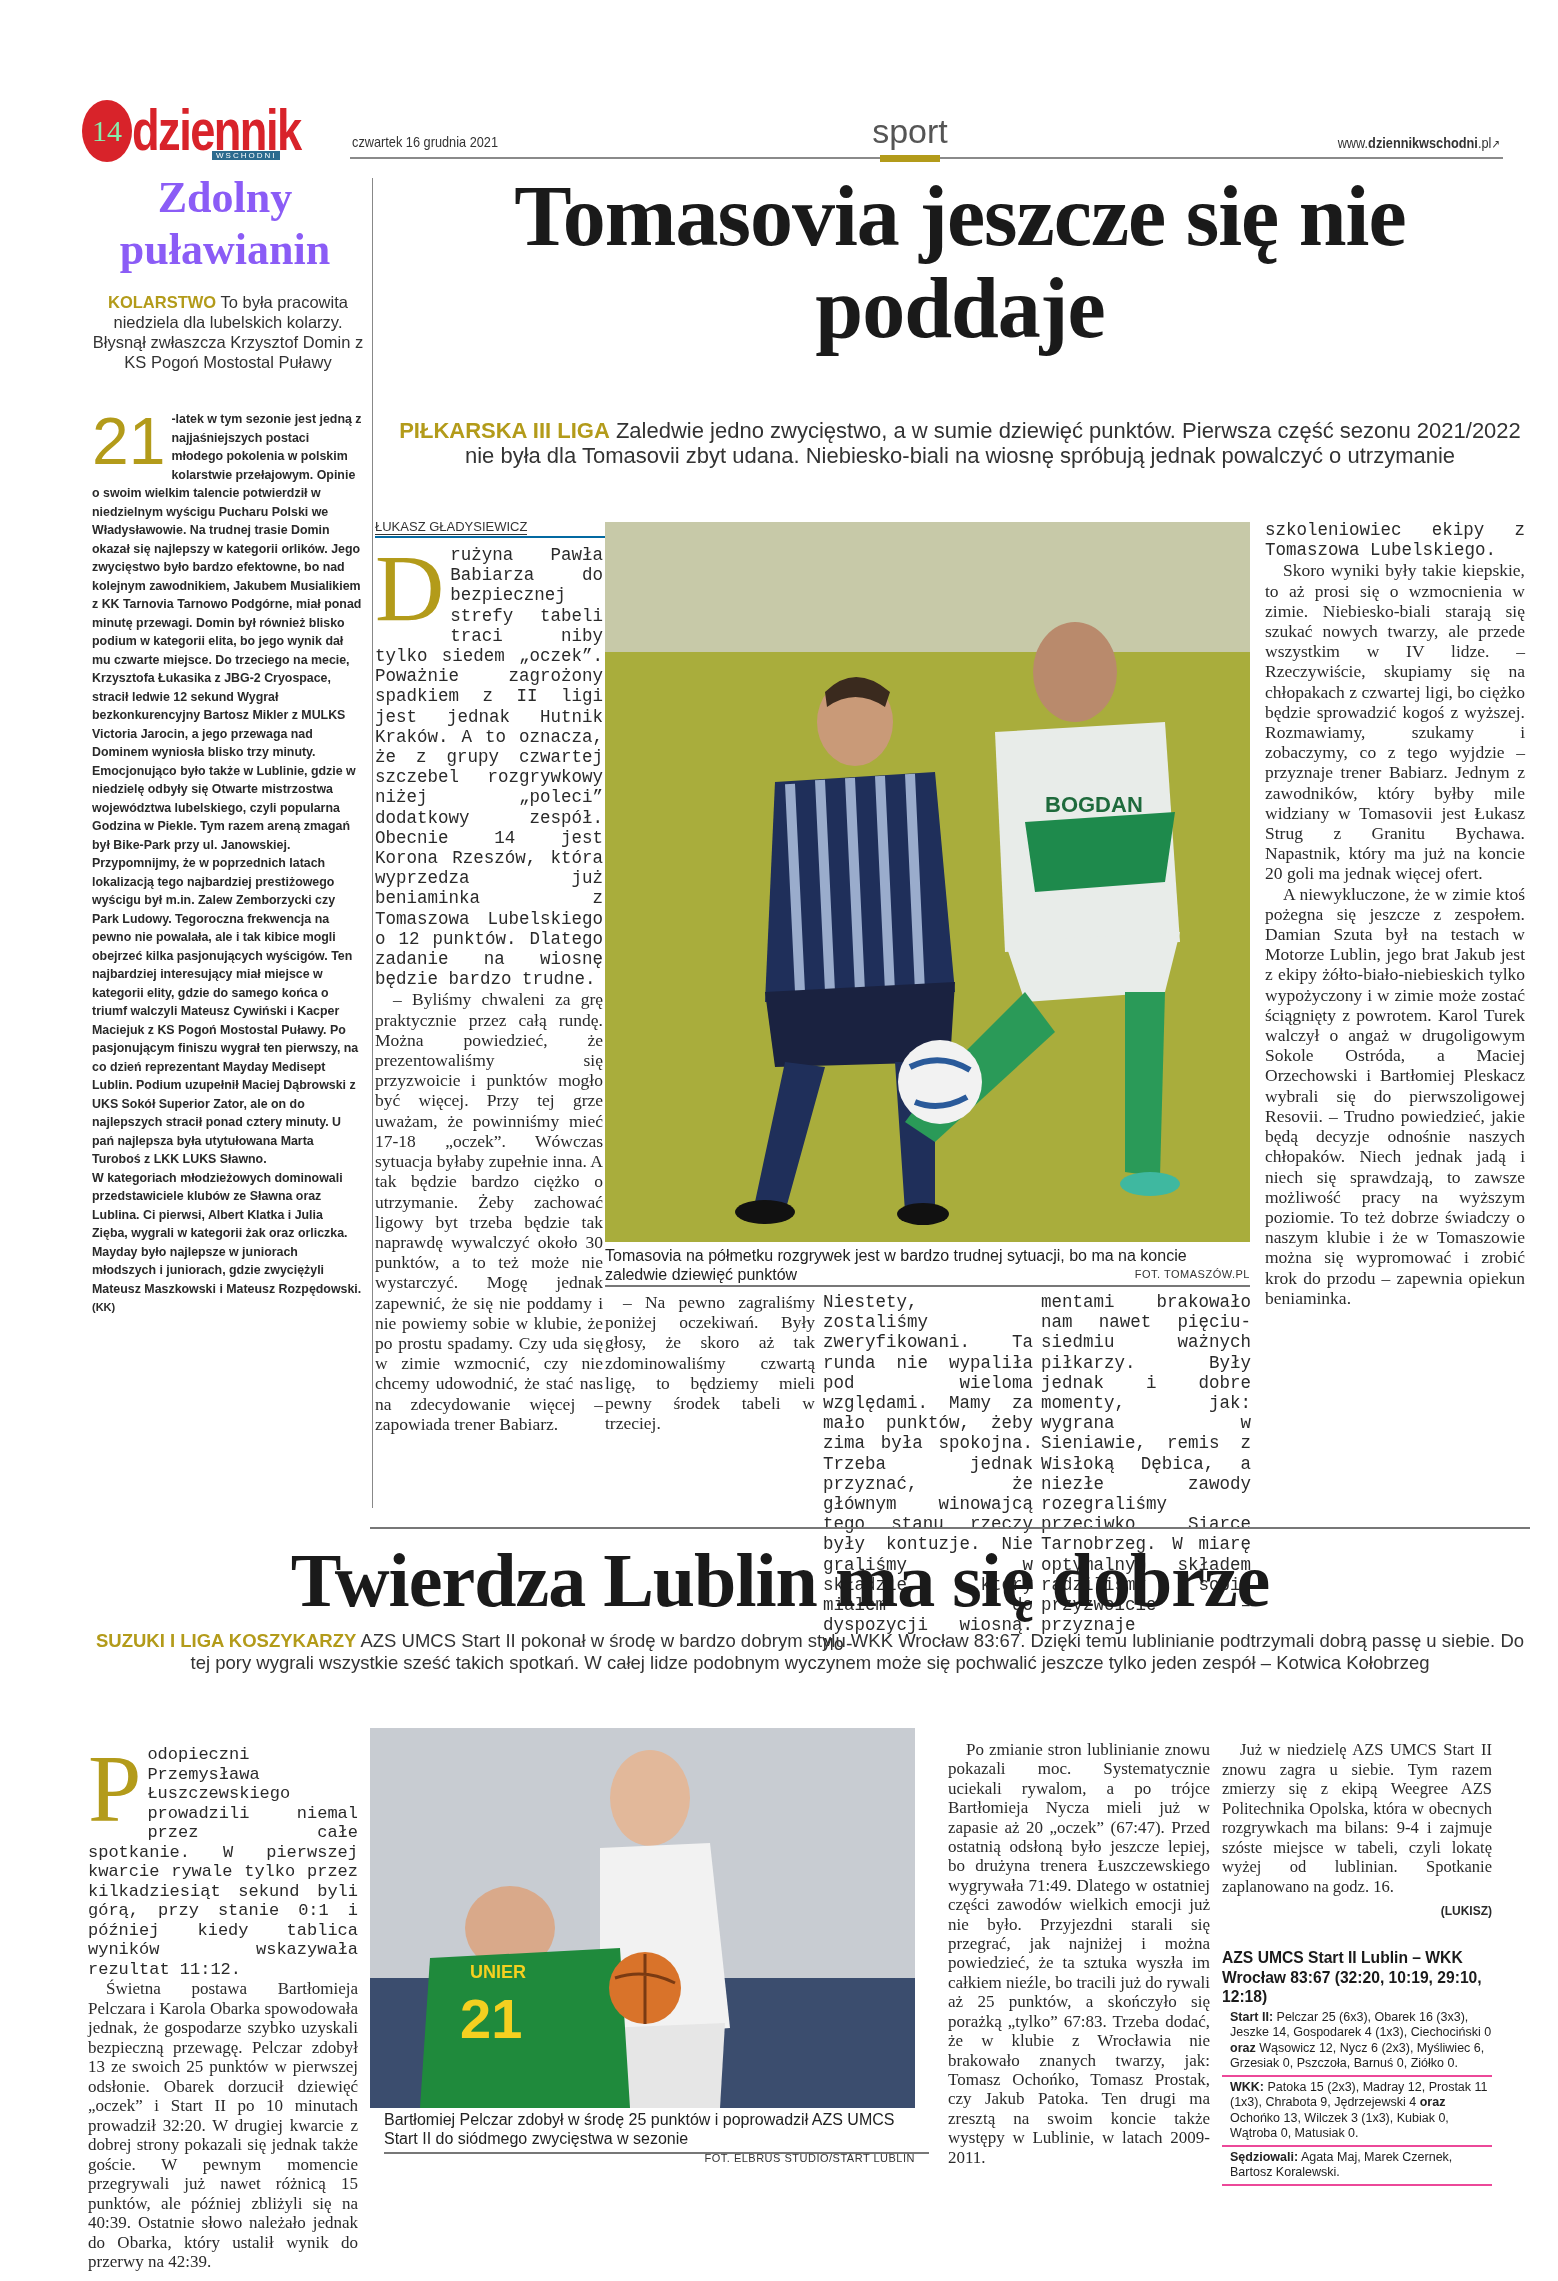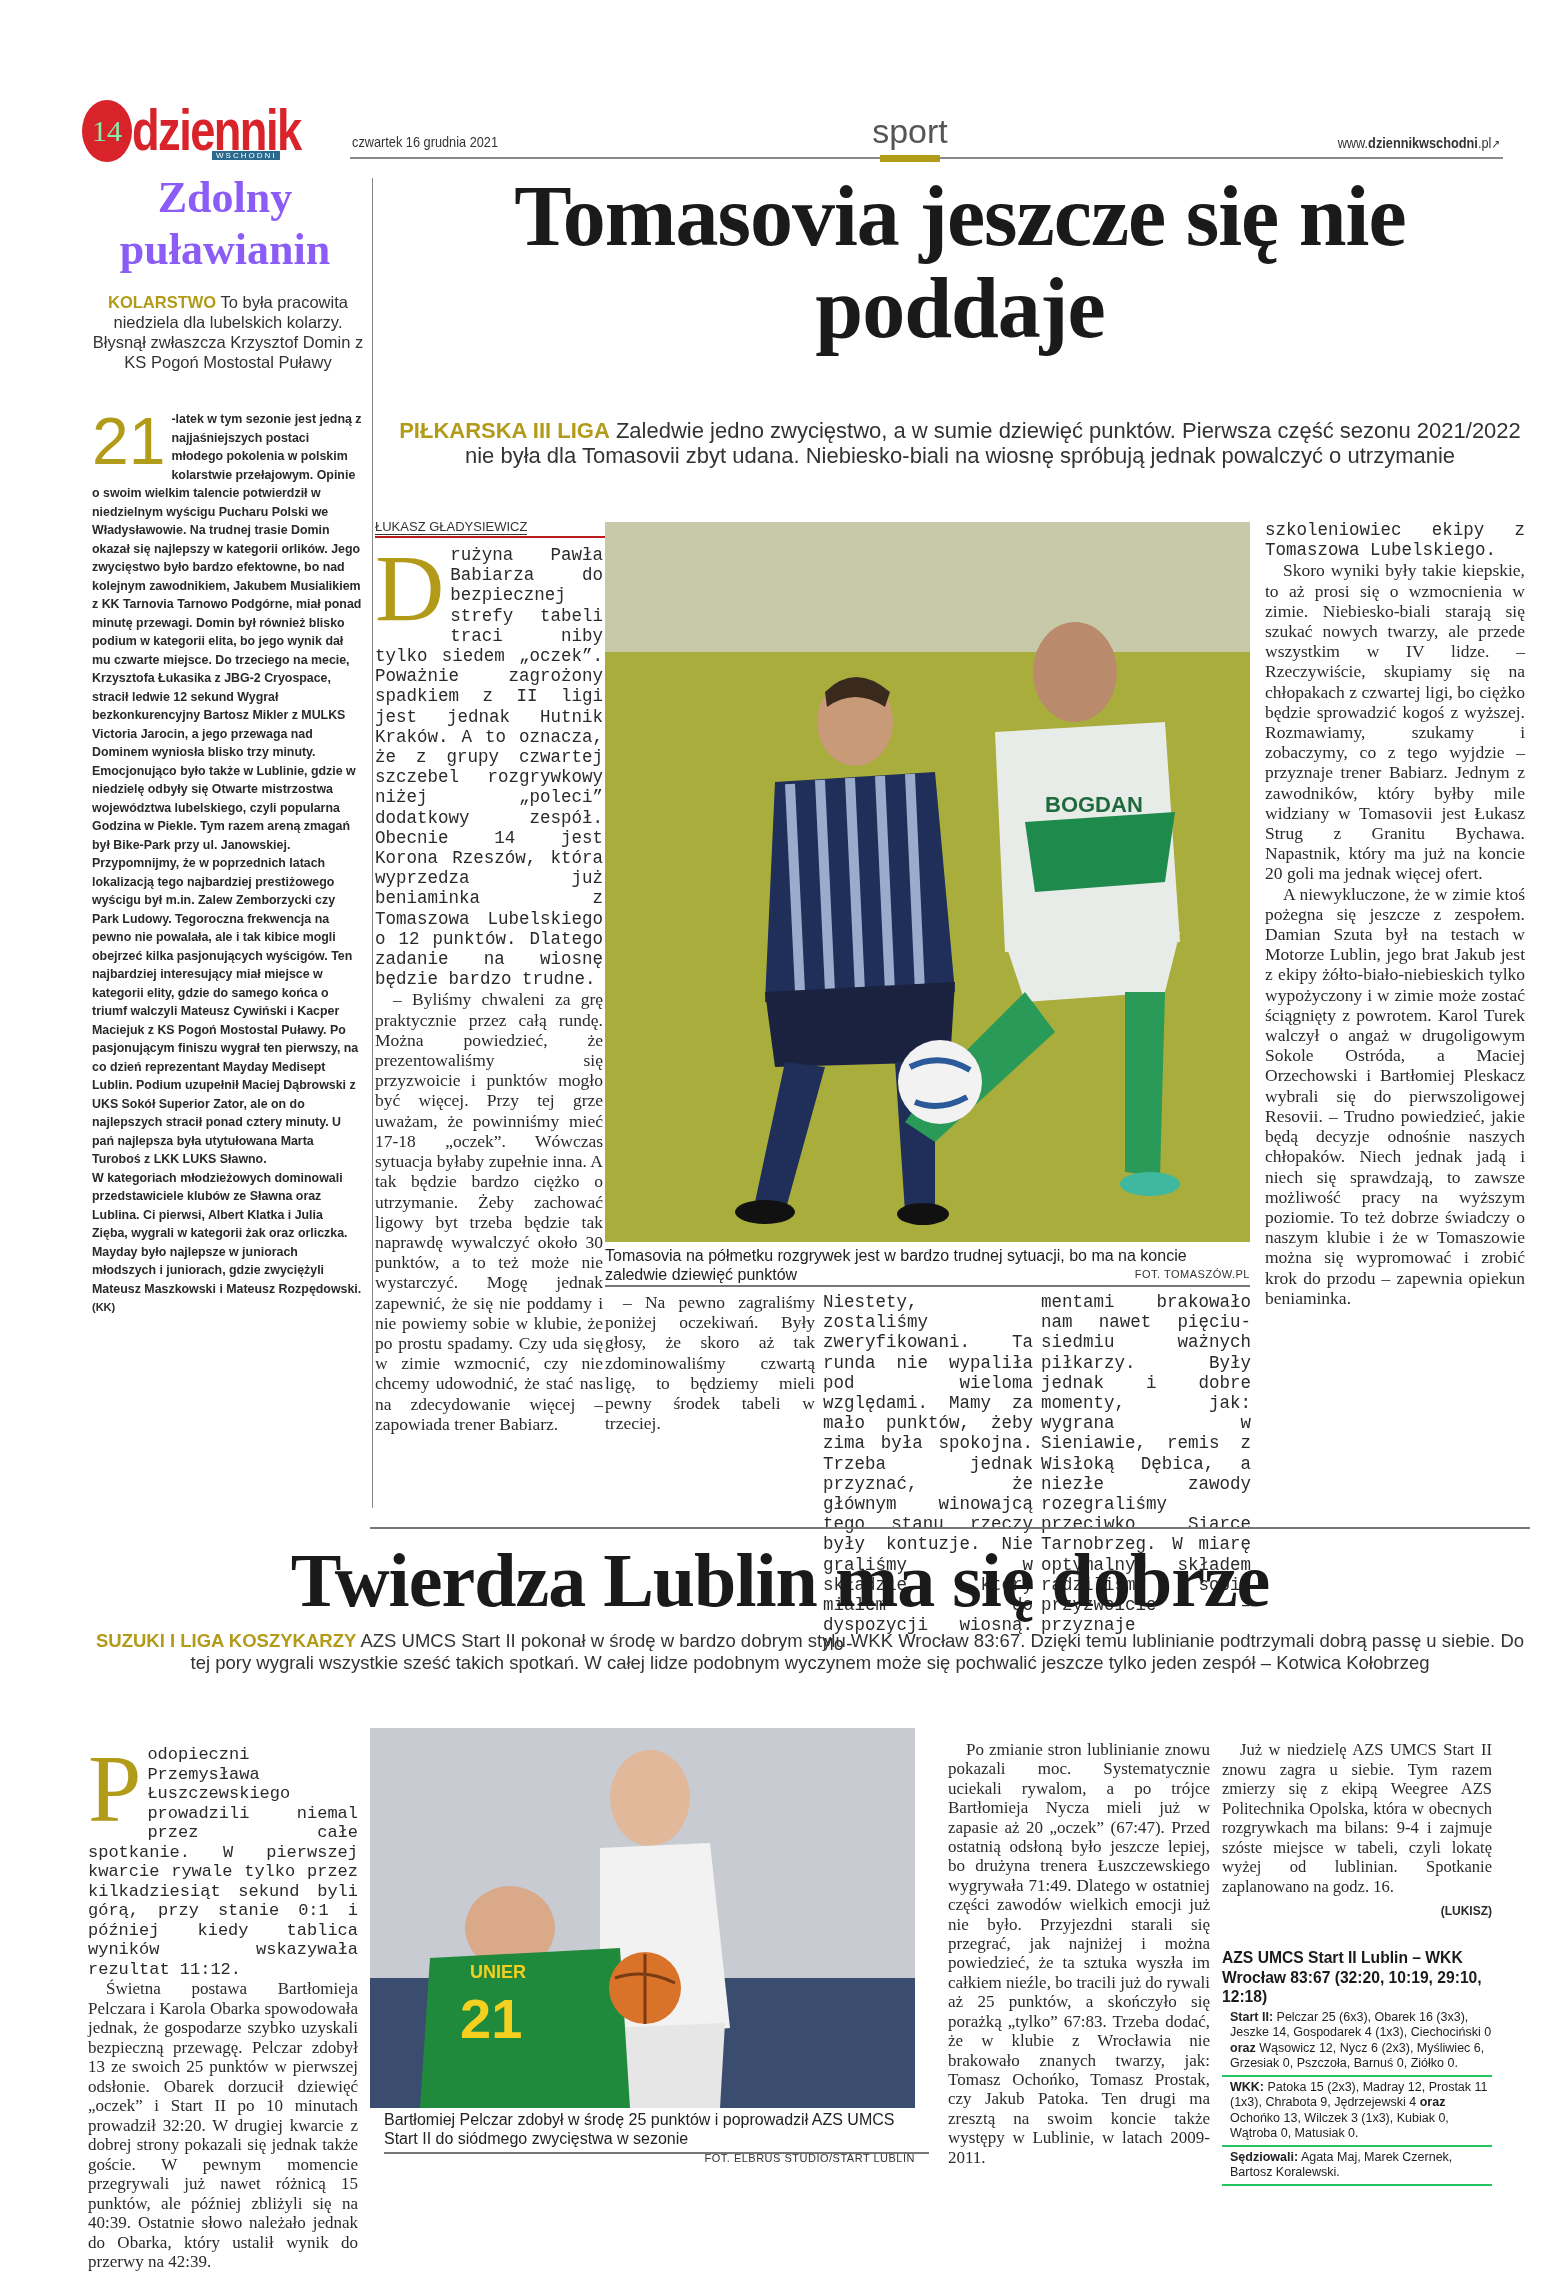--- a/index.html
+++ b/index.html
@@ -20,21 +20,21 @@
   .side-divider { left: 372px; top: 178px; width: 1px; height: 1330px; background: #888; }
   .side-title { left: 90px; top: 172px; width: 270px; text-align: center; font-family: "Liberation Serif", serif; font-weight: 700; font-size: 44px; line-height: 52px; color: #8b5cf6; }
   .side-lead { left: 92px; top: 292px; width: 272px; text-align: center; font-family: "Liberation Sans", sans-serif; font-size: 16.5px; line-height: 20px; color: #333; }
   .kicker { color: #b39b1a; font-weight: 700; }
   .side-body { left: 92px; top: 410px; width: 270px; font-family: "Liberation Sans", sans-serif; font-weight: 700; font-size: 12.4px; line-height: 18.5px; color: #2a2a2a; }
   .bignum { float: left; font-family: "Liberation Sans", sans-serif; font-weight: 300; font-size: 66px; line-height: 58px; color: #b39b1a; margin-right: 6px; margin-top: 2px; }
 
   
   .main-title { left: 390px; top: 170px; width: 1140px; text-align: center; font-family: "Liberation Serif", serif; font-weight: 700; font-size: 86px; line-height: 92px; color: #1a1a1a; letter-spacing: -1px; }
   .main-lead { left: 395px; top: 418px; width: 1130px; text-align: center; font-family: "Liberation Sans", sans-serif; font-size: 22px; line-height: 25px; color: #333; }
-  .byline { left: 375px; top: 519px; width: 230px; font-family: "Liberation Sans", sans-serif; font-size: 13px; color: #333; border-bottom: 2px solid #b91c1c; padding-bottom: 2px; }
+  .byline { left: 375px; top: 519px; width: 230px; font-family: "Liberation Sans", sans-serif; font-size: 13px; color: #333; border-bottom: 2px solid #0369a1; padding-bottom: 2px; }
   .byline span { border-bottom: 1px solid #333; }
   .serif-col { font-family: "Liberation Serif", serif; font-size: 17.5px; line-height: 20.2px; color: #2a2a2a; text-align: justify; hyphens: auto; }
   .serif-col p { text-indent: 18px; }
   .serif-col p.first { text-indent: 0; font-family: Liberation Mono, monospace; }
   .dropcap { float: left; font-family: "Liberation Serif", serif; font-size: 96px; line-height: 80px; color: #b39b1a; margin-right: 6px; margin-top: 4px; }
   .col1 { left: 375px; top: 545px; width: 228px; }
   .col-photo-text { top: 1292px; width: 210px; }
   .photo1 { left: 605px; top: 522px; width: 645px; height: 720px; overflow: hidden; background: linear-gradient(180deg, #b5b98a 0%, #9aa84c 25%, #a8ad38 50%, #b3b437 75%, #a29e3a 100%); }
   .caption1 { left: 605px; top: 1246px; width: 645px; font-family: "Liberation Sans", sans-serif; font-size: 16px; line-height: 19px; color: #222; }
   .caption1 .credit, .credit2 { float: right; font-size: 11px; color: #333; letter-spacing: 0.5px; }
@@ -47,21 +47,21 @@
   .lead2 { left: 90px; top: 1630px; width: 1440px; text-align: center; font-family: "Liberation Sans", sans-serif; font-size: 18.5px; line-height: 22px; color: #333; }
   .b2col1 { left: 88px; top: 1745px; width: 270px; font-size: 17px; line-height: 19.5px; }
   .photo2 { left: 370px; top: 1728px; width: 545px; height: 380px; overflow: hidden; background: linear-gradient(180deg, #c9cdd4 0%, #d7d4cf 40%, #4a5a78 75%, #2c3f5f 100%); }
   .caption2 { left: 384px; top: 2110px; width: 545px; font-family: "Liberation Sans", sans-serif; font-size: 16px; line-height: 19px; color: #222; padding-bottom: 4px; border-bottom: 2px solid #777; }
   .credit2wrap { left: 370px; top: 2152px; width: 545px; font-family: "Liberation Sans", sans-serif; font-size: 11px; color: #333; text-align: right; letter-spacing: 0.5px; }
   .b2col3 { left: 948px; top: 1740px; width: 262px; font-size: 17px; line-height: 19.4px; }
   .b2col4 { left: 1222px; top: 1740px; width: 270px; font-size: 16.5px; line-height: 19.5px; }
   .signoff { text-align: right; font-family: "Liberation Sans", sans-serif; font-weight: 700; font-size: 12px; margin-top: 6px; }
   .result-box { left: 1222px; top: 1948px; width: 270px; font-family: "Liberation Sans", sans-serif; }
   .result-title { font-weight: 700; font-size: 17px; line-height: 19.5px; color: #1a1a1a; transform: scaleX(0.92); transform-origin: left; width: 290px; }
-  .result-row { font-size: 12.5px; line-height: 15.5px; color: #222; padding: 3px 0 3px 8px; border-bottom: 2px solid #22c55e; }
+  .result-row { font-size: 12.5px; line-height: 15.5px; color: #222; padding: 3px 0 3px 8px; border-bottom: 2px solid #ec4899; }
   .result-row b { font-weight: 700; }
 </style>
 </head>
 <body>
 
 <div class="abs page-num">14</div>
 <div class="abs logo">dziennik</div>
 <div class="abs logo-sub">WSCHODNI</div>
 <div class="abs header-date">czwartek 16 grudnia 2021</div>
 <div class="abs header-line"></div>

